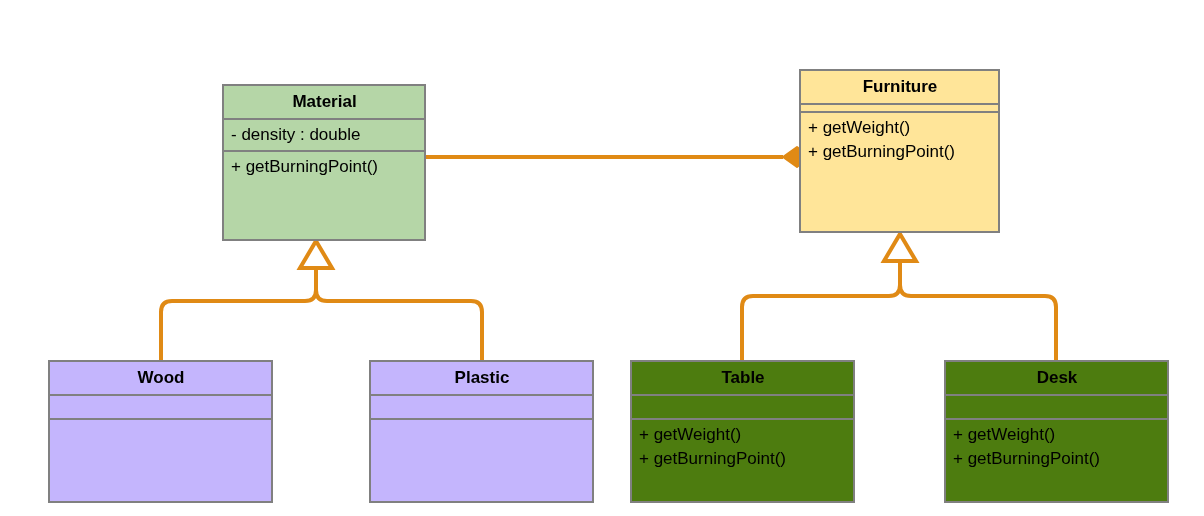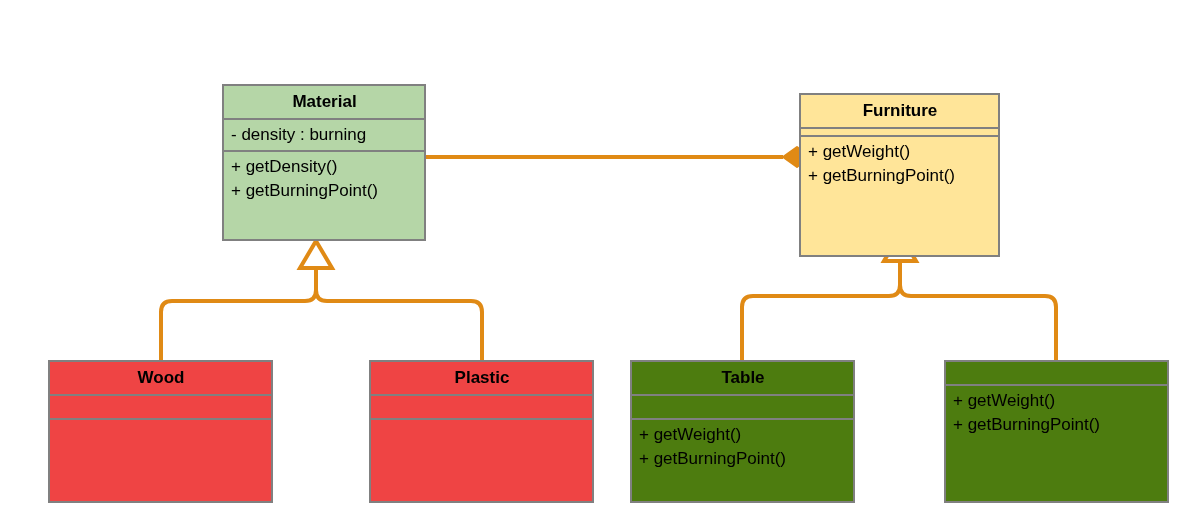--- a/index.html
+++ b/index.html
@@ -28,21 +28,21 @@
   }
   .uml-class {
     position: absolute;
     box-sizing: border-box;
     border: 2px solid #808080;
     display: flex;
     flex-direction: column;
     z-index: 2;
   }
   .uml-class.green  { background: #b5d6a7; }
-  .uml-class.green-light { background: #ef4444; }
+  .uml-class.green-light { background: #c4b5fd; }
   .uml-class.yellow { background: #ffe599; }
   .uml-class.yellow-light { background: #4d7c0f; }
 
   .compartment {
     box-sizing: border-box;
     padding: 3px 6px 3px 7px;
     overflow: hidden;
   }
   .compartment.title {
     border-bottom: 2px solid #808080;
@@ -92,29 +92,28 @@
     <g>
       <path d="M 742 360 L 742 307 Q 742 296 753 296 L 889 296 Q 900 296 900 285 L 900 261" fill="none" stroke="#e08a15" stroke-width="4" stroke-linecap="butt"></path>
       <path d="M 1056 360 L 1056 307 Q 1056 296 1045 296 L 911 296 Q 900 296 900 285 L 900 261" fill="none" stroke="#e08a15" stroke-width="4" stroke-linecap="butt"></path>
       <polygon points="900,234 916,261 884,261" fill="#ffffff" stroke="#e08a15" stroke-width="4" stroke-linejoin="miter"></polygon>
     </g>
   </svg>
 
   <div class="uml-class green" style="left:214px; top:84px; width:204px; height:157px;margin-left:8px;">
     <div class="compartment title">Material</div>
     <div class="compartment attrs">
-      <div class="member">- density : burning</div>
+      <div class="member">- density : double</div>
     </div>
     <div class="compartment methods">
-      <div class="member">+ getDensity()</div>
       <div class="member">+ getBurningPoint()</div>
     </div>
   </div>
 
-  <div class="uml-class yellow" style="left:799px; top:69px; width:201px; height:164px;margin-top:24px;">
+  <div class="uml-class yellow" style="left:799px; top:69px; width:201px; height:164px;">
     <div class="compartment title">Furniture</div>
     <div class="compartment attrs">
     </div>
     <div class="compartment methods">
       <div class="member">+ getWeight()</div>
       <div class="member">+ getBurningPoint()</div>
     </div>
   </div>
 
   <div class="uml-class green-light" style="left:48px; top:360px; width:225px; height:143px;">
@@ -132,20 +131,21 @@
   <div class="uml-class yellow-light" style="left:630px; top:360px; width:225px; height:143px;">
     <div class="compartment title">Table</div>
     <div class="compartment attrs empty"></div>
     <div class="compartment methods">
       <div class="member">+ getWeight()</div>
       <div class="member">+ getBurningPoint()</div>
     </div>
   </div>
 
   <div class="uml-class yellow-light" style="left:944px; top:360px; width:225px; height:143px;">
+    <div class="compartment title">Desk</div>
     <div class="compartment attrs empty"></div>
     <div class="compartment methods">
       <div class="member">+ getWeight()</div>
       <div class="member">+ getBurningPoint()</div>
     </div>
   </div>
 
 </div>
 
 </body></html>

